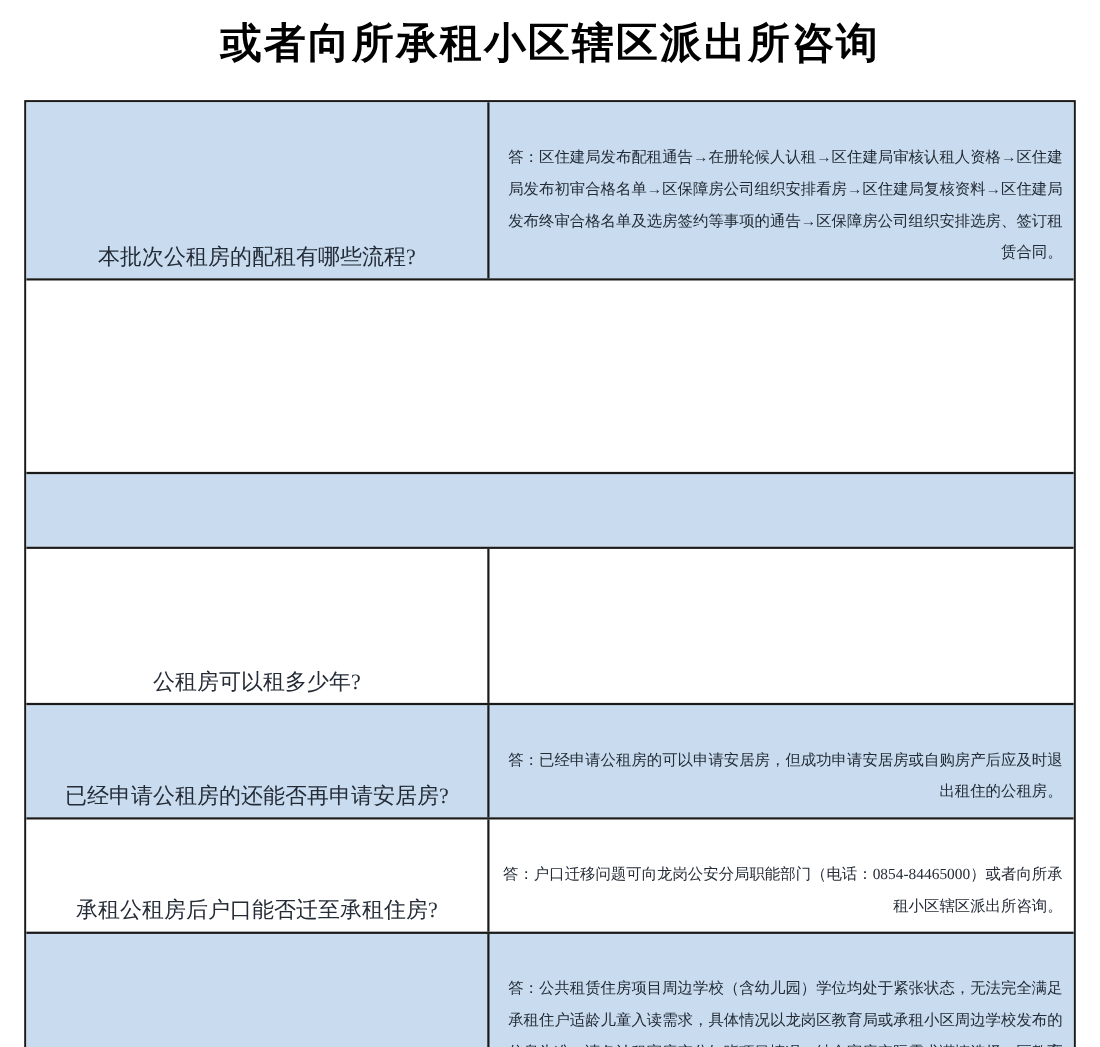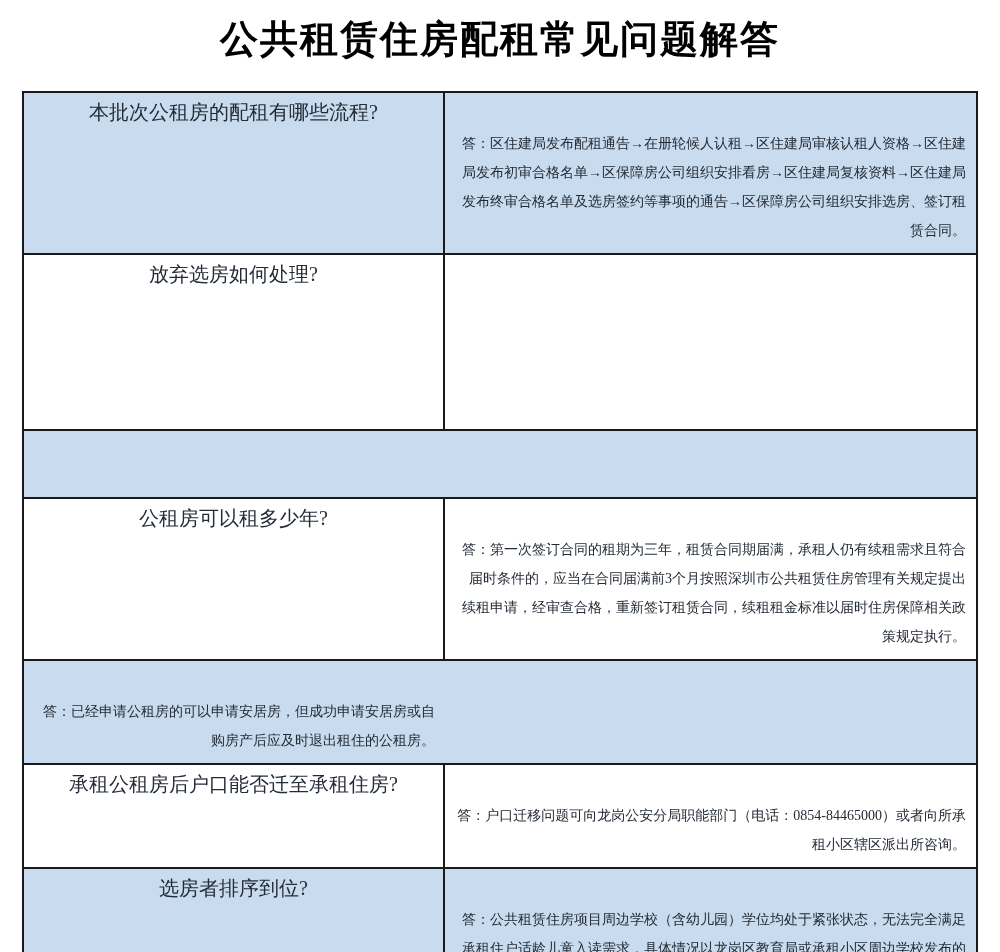--- a/index.html
+++ b/index.html
@@ -33,21 +33,21 @@
   .row{
     display:grid;
     grid-template-columns:421px 1fr;
   }
   .row + .row{ border-top:2px solid var(--border); }
   .row.shaded{ background:var(--shaded); }
   .row.plain{ background:var(--plain); }
   .q-cell{
     border-right:2px solid var(--border);
     display:flex;
-    align-items:flex-start;
+    align-items:flex-end;
     justify-content:center;
     text-align:center;
     padding:6px 1px;
     font-size:20px;
   }
   .a-cell{
     display:flex;
     align-items:center;
     padding:8px 10px 8px 12px;
     font-size:14px;
@@ -60,52 +60,49 @@
   .r1{ min-height:176px; }
   .r2{ min-height:68px;  }
   .r3{ min-height:142px; }
   .r4{ min-height:70px;  }
   .r5{ min-height:76px;  }
   .r6{ min-height:145px; }
 </style>
 </head>
 <body>
 
-<h1 class="page-title">公共租赁住房配租常见问题解答</h1>
+<h1 class="page-title">或者向所承租小区辖区派出所咨询</h1>
 
 <div class="faq-table">
 
   <div class="row shaded r0">
     <div class="q-cell">
       <span>本批次公租房的配租有哪些流程?</span>
     </div>
     <div class="a-cell">
       <span>答：区住建局发布配租通告→在册轮候人认租→区住建局审核认租人资格→区住建局发布初审合格名单→区保障房公司组织安排看房→区住建局复核资料→区住建局发布终审合格名单及选房签约等事项的通告→区保障房公司组织安排选房、签订租赁合同。</span>
     </div>
   </div>
 
   <div class="row plain r1">
-    <div class="q-cell">
-      <span>放弃选房如何处理?</span>
-    </div>
   </div>
 
   <div class="row shaded r2">
   </div>
 
   <div class="row plain r3">
     <div class="q-cell">
       <span>公租房可以租多少年?</span>
     </div>
-    <div class="a-cell">
-      <span>答：第一次签订合同的租期为三年，租赁合同期届满，承租人仍有续租需求且符合届时条件的，应当在合同届满前3个月按照深圳市公共租赁住房管理有关规定提出续租申请，经审查合格，重新签订租赁合同，续租租金标准以届时住房保障相关政策规定执行。</span>
-    </div>
   </div>
 
   <div class="row shaded r4">
+    <div class="q-cell">
+      <span>已经申请公租房的还能否再申请安居房?</span>
+    </div>
     <div class="a-cell">
       <span>答：已经申请公租房的可以申请安居房，但成功申请安居房或自购房产后应及时退出租住的公租房。</span>
     </div>
   </div>
 
   <div class="row plain r5">
     <div class="q-cell">
       <span>承租公租房后户口能否迁至承租住房?</span>
     </div>
     <div class="a-cell">

